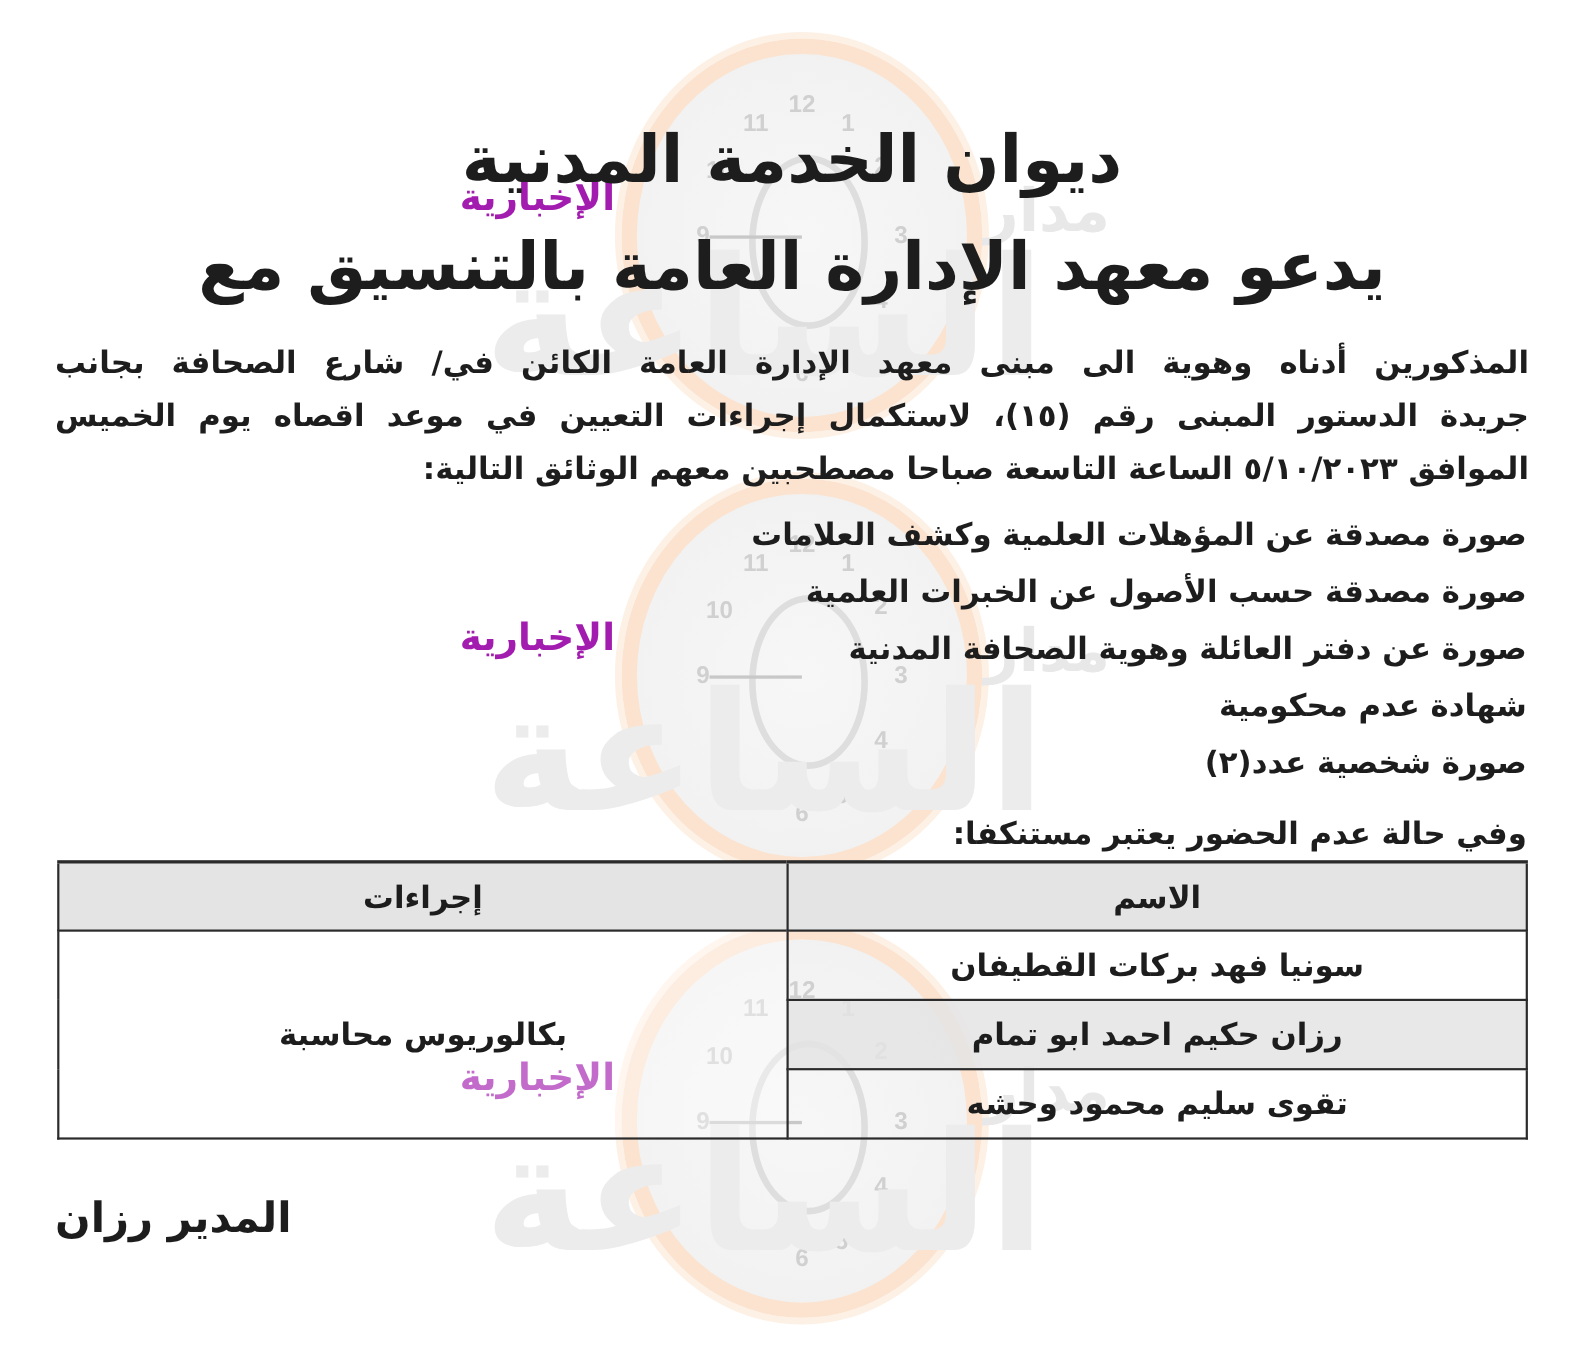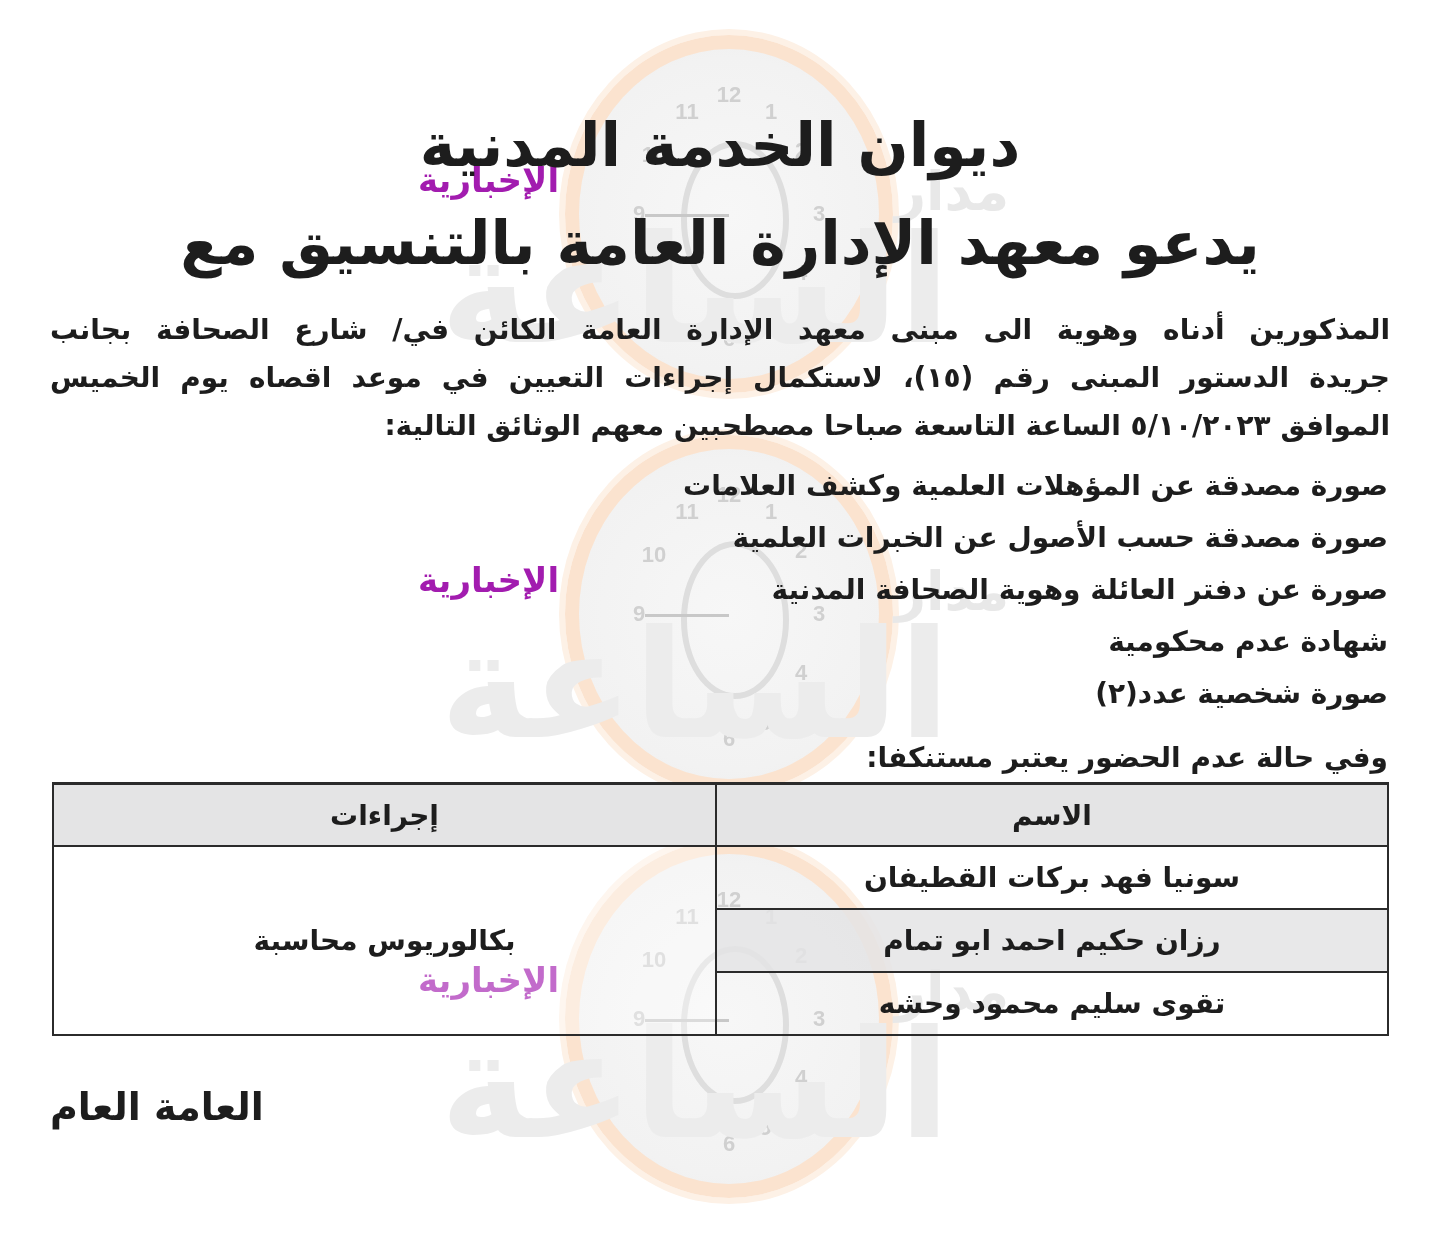--- a/index.html
+++ b/index.html
@@ -160,14 +160,14 @@
       </tr>
       <tr class="shade">
         <td class="name">رزان حكيم احمد ابو تمام</td>
       </tr>
       <tr>
         <td class="name">تقوى سليم محمود وحشه</td>
       </tr>
     </tbody>
   </table>
 
-  <div class="signature">العامة العام</div>
+  <div class="signature">المدير رزان</div>
 </div>
 
 </body></html>

